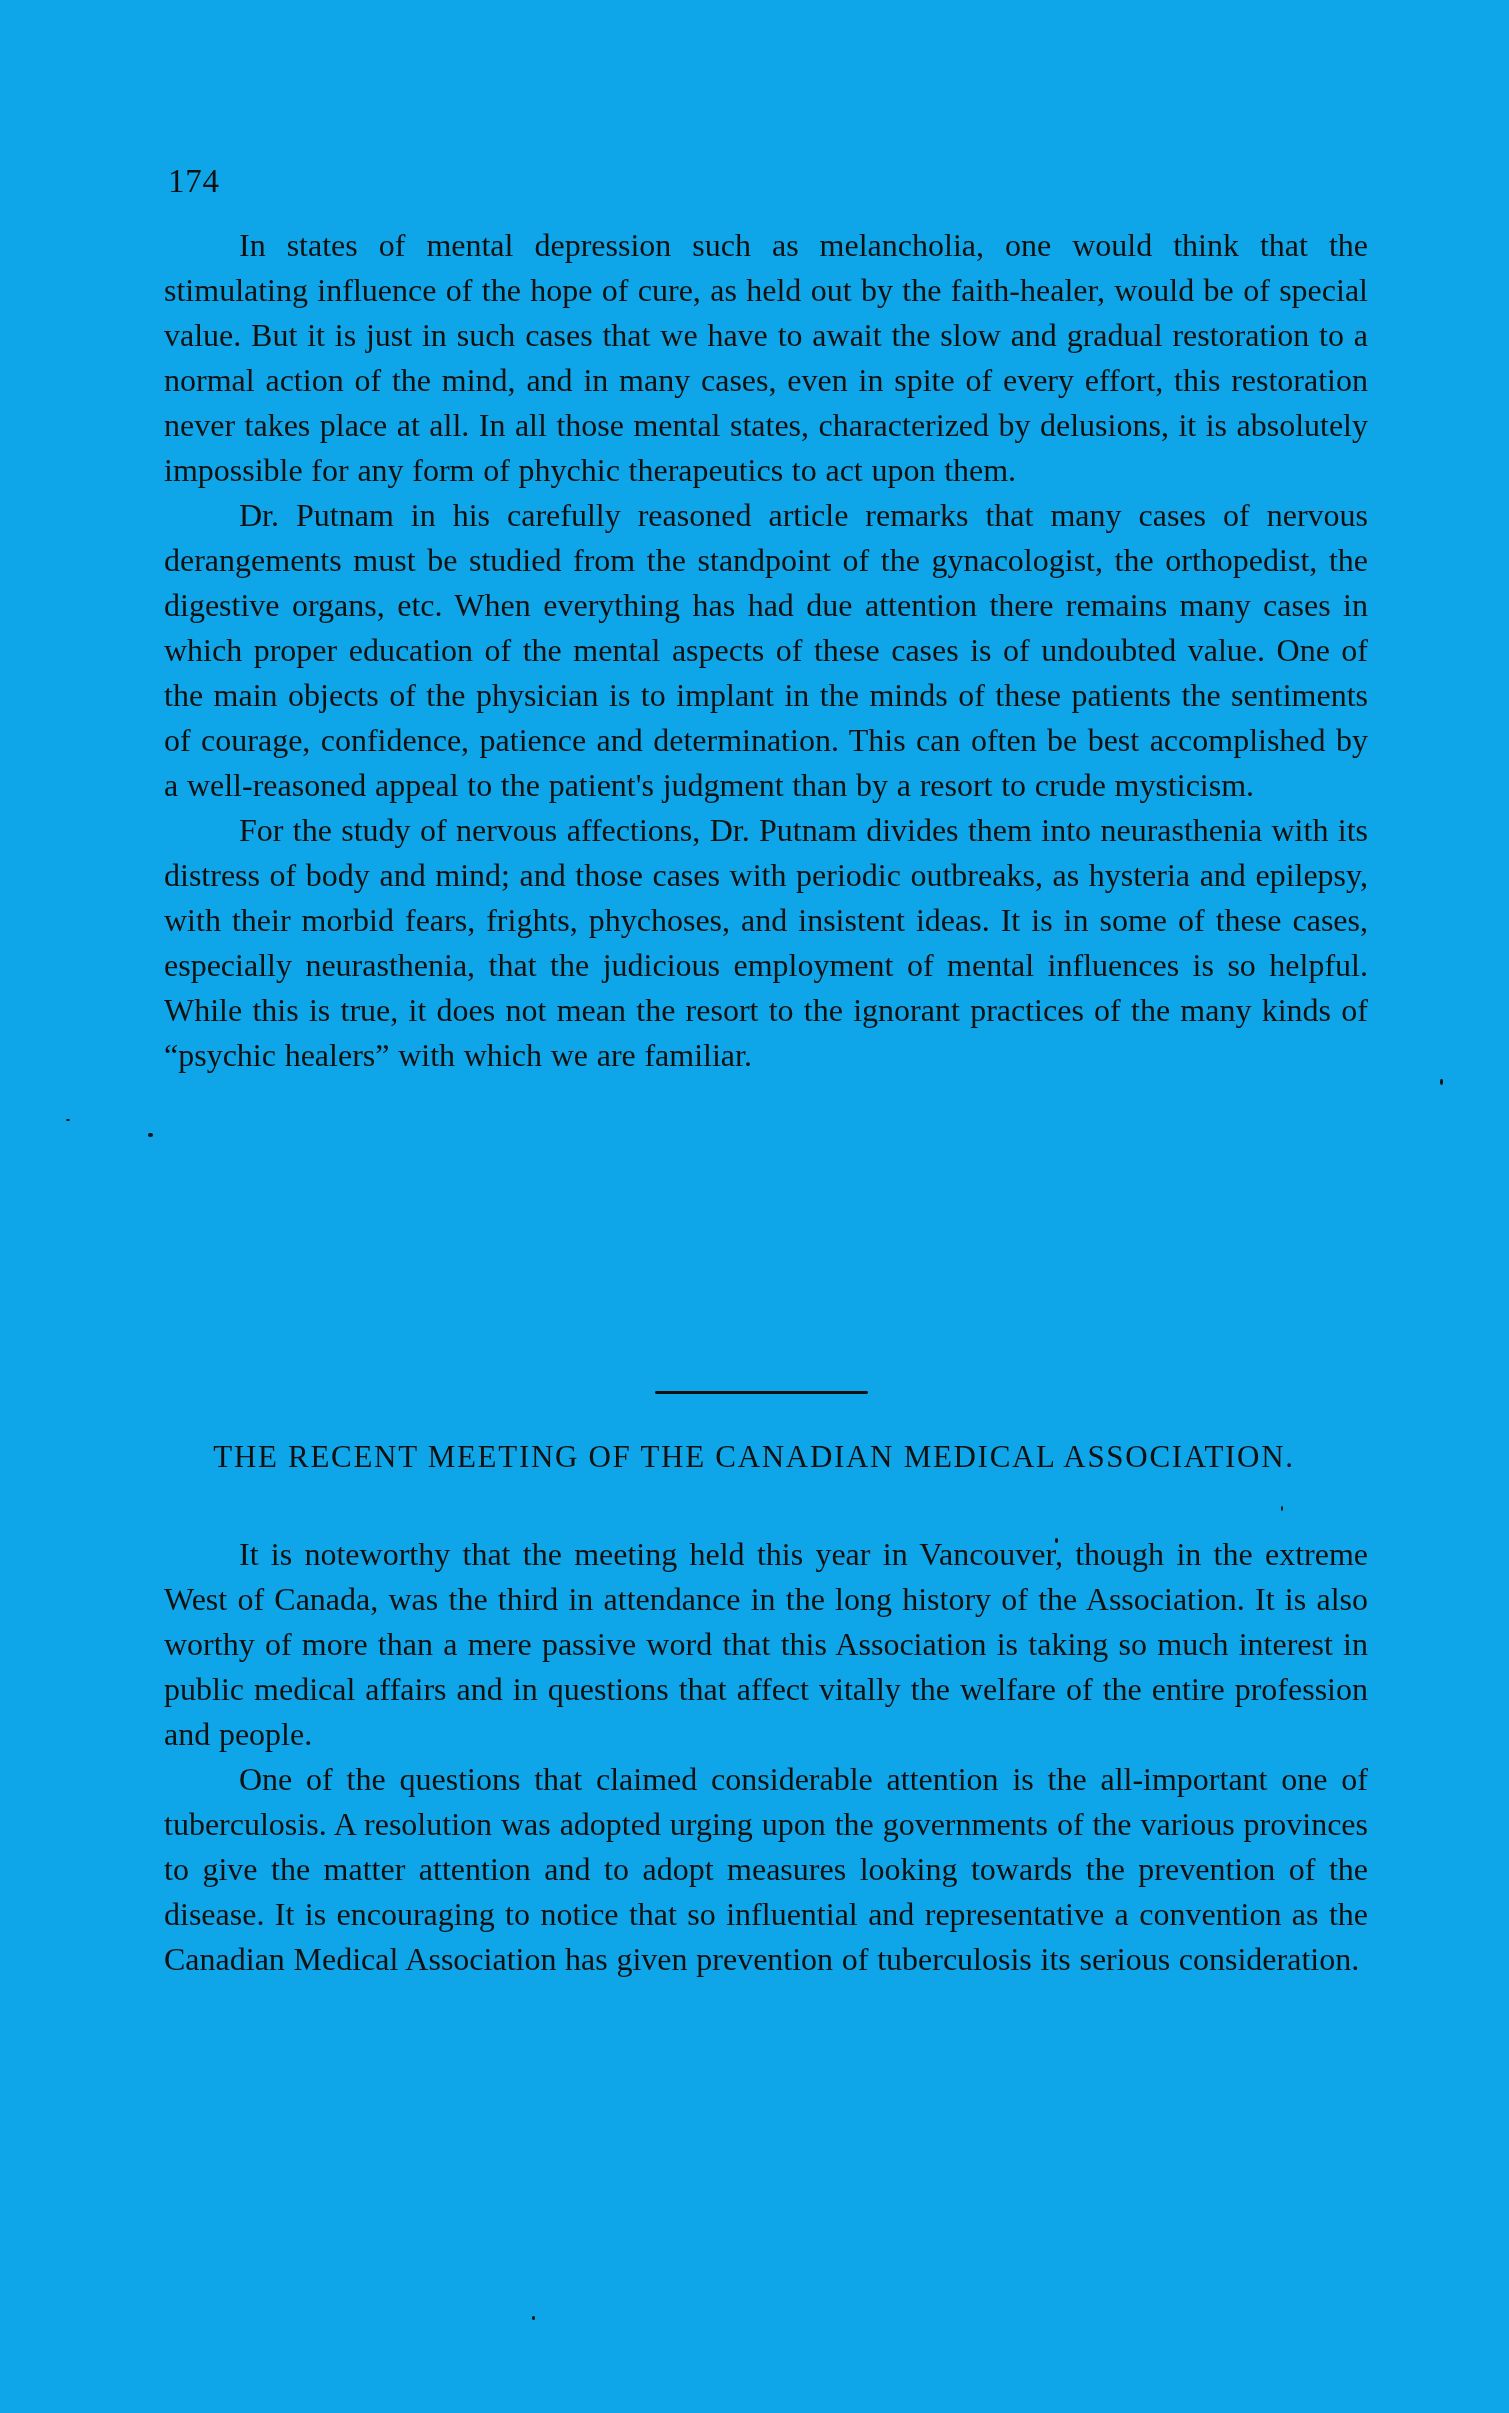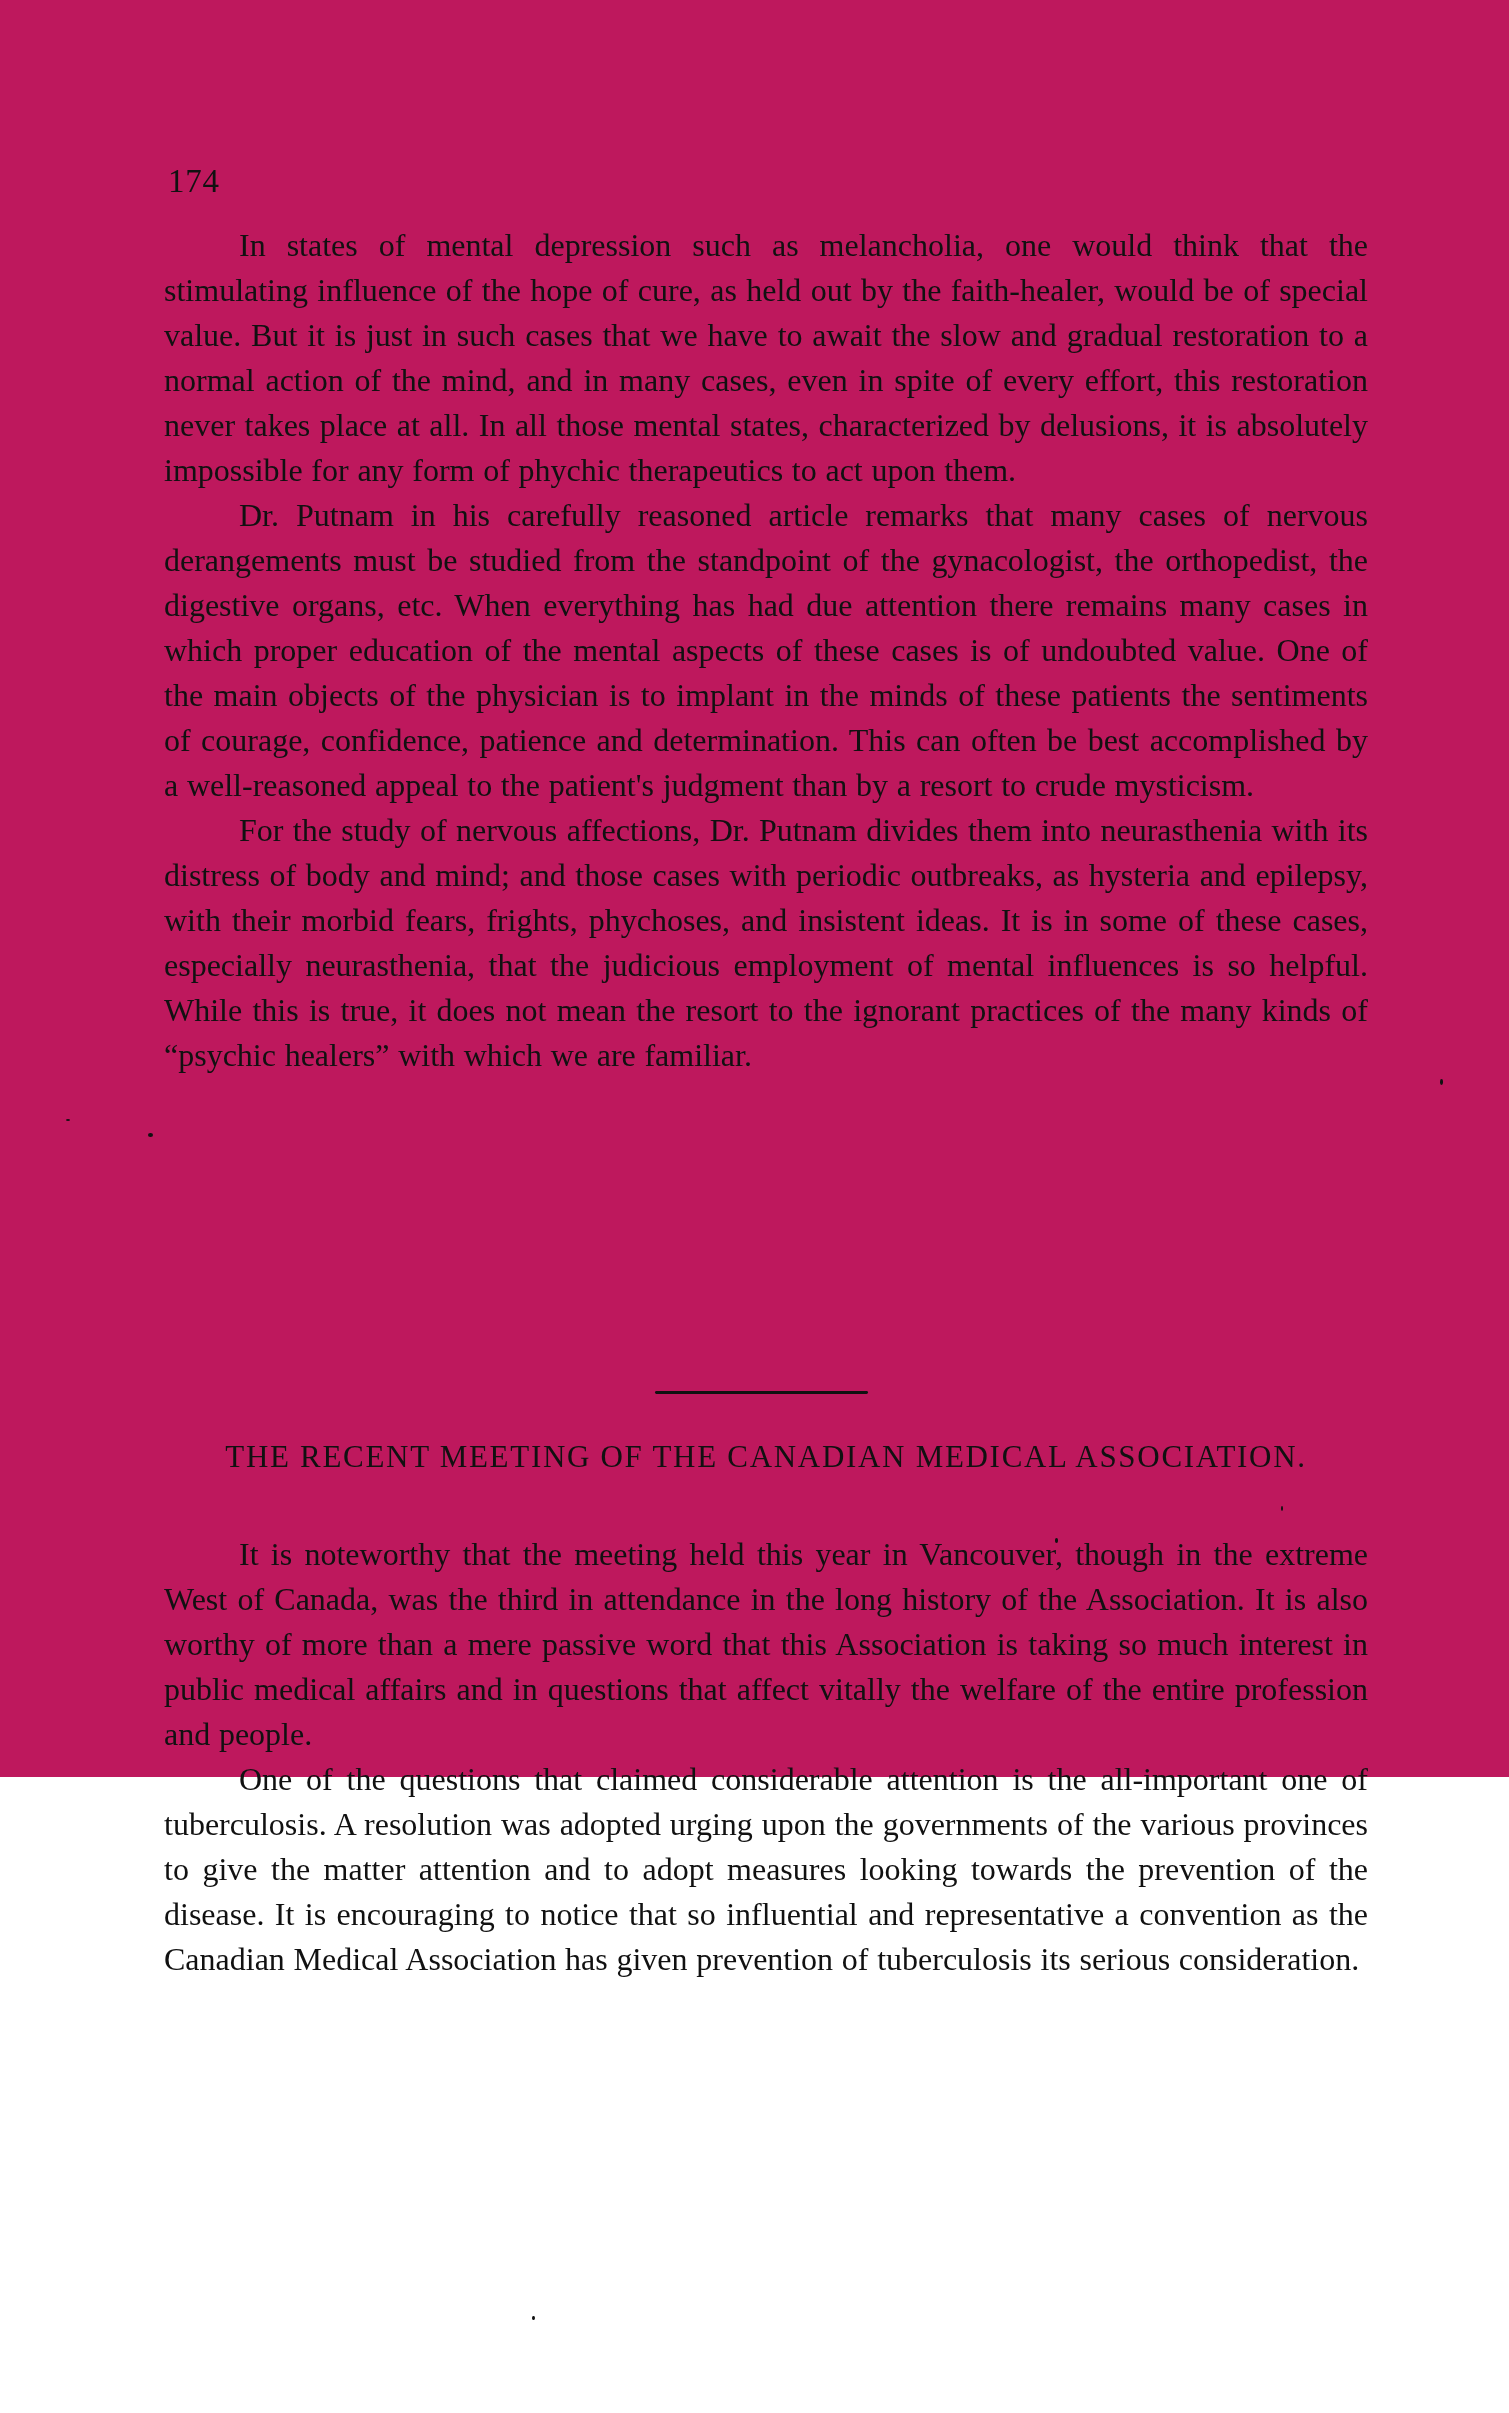--- a/index.html
+++ b/index.html
@@ -1,25 +1,25 @@
 <!DOCTYPE html>
 <html style="font-size:11px"><head>
 <meta charset="utf-8">
 <style>
   html, body { margin: 0; padding: 0; background: #ffffff; }
   body { width: 1510px; height: 2413px; position: relative; overflow: hidden; }
-  .page { position: absolute; left: 0; top: 0; width: 1510px; height: 1777px; background: #be185d; color: #111; font-family: "Liberation Serif", "DejaVu Serif", serif; }
+  .page { position: absolute; left: 0; top: 0; width: 1510px; height: 2413px; background: #0ea5e9; color: #111; font-family: "Liberation Serif", "DejaVu Serif", serif; }
   .running-head { position: absolute; top: 162px; left: 164px; width: 1204px; height: 41px; }
   .page-number { position: absolute; left: 4.1px; top: 0; font-size: 33px; line-height: 38px; letter-spacing: 0.7px; }
   .journal-title { position: absolute; left: 0; right: 0; top: 4.1px; text-align: center; font-size: 26px; line-height: 33px; letter-spacing: 2px; }
   .text-block { position: absolute; left: 164px; width: 1204px; }
   .para { margin: 0; font-size: 32px; line-height: 45px; text-align: justify; text-indent: 75px; hyphens: manual; word-spacing: 0.7px; }
   #section1 { top: 223px; }
   .divider { position: absolute; left: 655px; top: 1391px; width: 213px; height: 3.4px; background: #111; border-radius: 1.4px; }
-  .section-heading { position: absolute; left: 164px; width: 1204px; top: 1436px; text-align: center; font-size: 31px; line-height: 42px; letter-spacing: 1.7px; margin: 0; font-weight: normal; }
+  .section-heading { position: absolute; left: 152px; width: 1204px; top: 1436px; text-align: center; font-size: 31px; line-height: 42px; letter-spacing: 1.7px; margin: 0; font-weight: normal; }
   #section2 { top: 1532px; }
   .speck { position: absolute; background: #111; border-radius: 50%; }
 </style>
 </head>
 <body>
 
 <div class="page">
 
   <div class="running-head">
     <span class="page-number">174</span>

